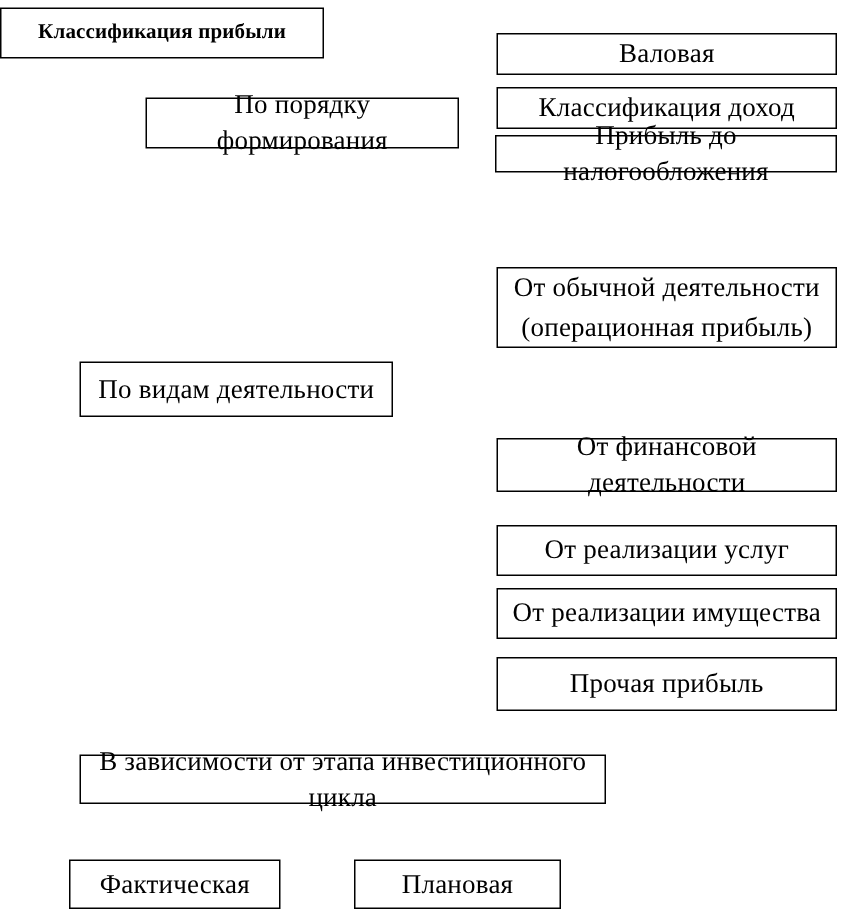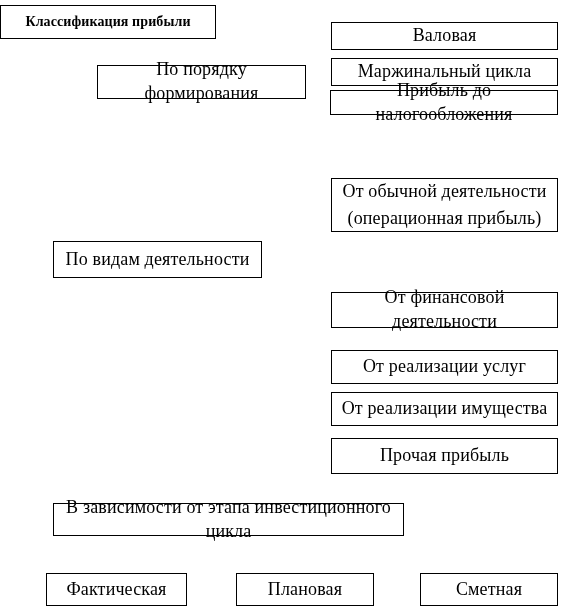--- a/index.html
+++ b/index.html
@@ -45,30 +45,29 @@
 </style>
 </head>
 <body>
 
 <div id="diagram">
 
   <div class="node root" style="left: 0px; top: 5px; width: 216px; height: 34px;">Классификация прибыли</div>
 
   <div class="node" style="left: 53px; top: 65px; width: 209px; height: 34px; margin-left: 44px;">По порядку формирования</div>
   <div class="node" style="left: 331px; top: 22px; width: 227px; height: 28px;">Валовая</div>
-  <div class="node" style="left: 331px; top: 58px; width: 227px; height: 28px;">Маржинальный цикла</div>
+  <div class="node" style="left: 331px; top: 58px; width: 227px; height: 28px;">Классификация доход</div>
   <div class="node" style="left: 330px; top: 90px; width: 228px; height: 25px;">Прибыль до налогообложения</div>
 
   <div class="node" style="left: 53px; top: 241px; width: 209px; height: 37px;">По видам деятельности</div>
   <div class="node twoline" style="left: 331px; top: 178px; width: 227px; height: 54px;">От обычной деятельности
 (операционная прибыль)</div>
   <div class="node" style="left: 331px; top: 292px; width: 227px; height: 36px;">От финансовой деятельности</div>
 
   <div class="node" style="left: 331px; top: 350px; width: 227px; height: 34px;">От реализации услуг</div>
   <div class="node" style="left: 331px; top: 392px; width: 227px; height: 34px;">От реализации имущества</div>
   <div class="node" style="left: 331px; top: 438px; width: 227px; height: 36px;">Прочая прибыль</div>
 
   <div class="node" style="left: 53px; top: 503px; width: 351px; height: 33px;">В зависимости от этапа инвестиционного цикла</div>
   <div class="node" style="left: 46px; top: 573px; width: 141px; height: 33px;">Фактическая</div>
   <div class="node" style="left: 236px; top: 573px; width: 138px; height: 33px;">Плановая</div>
-  <div class="node" style="left: 420px; top: 573px; width: 138px; height: 33px;">Сметная</div>
 
 </div>
 
 </body></html>

